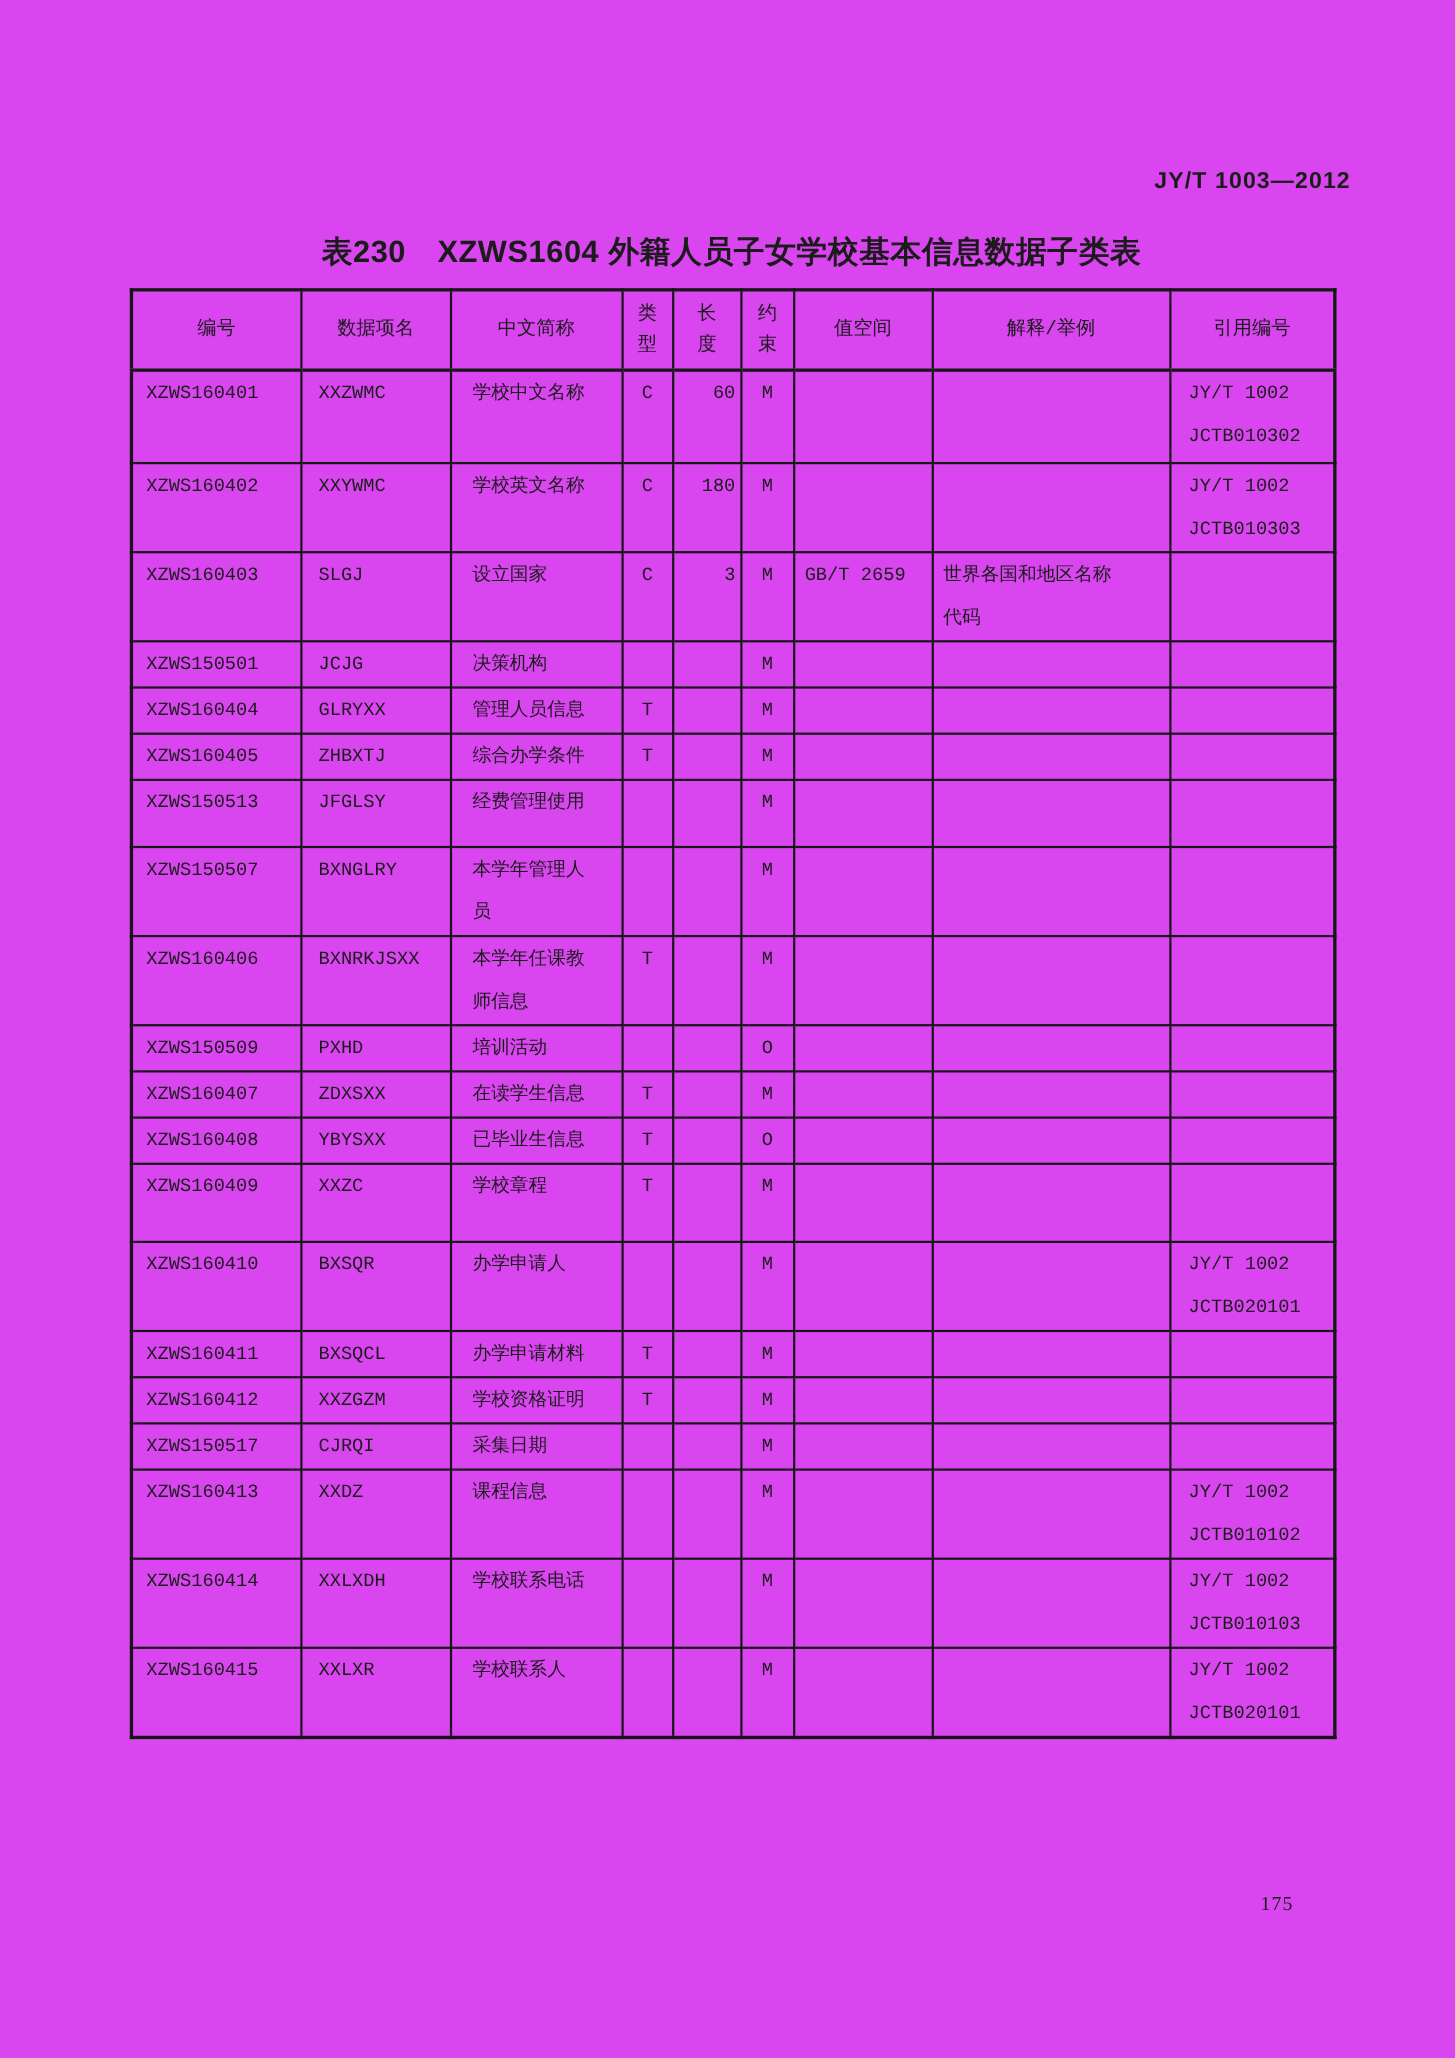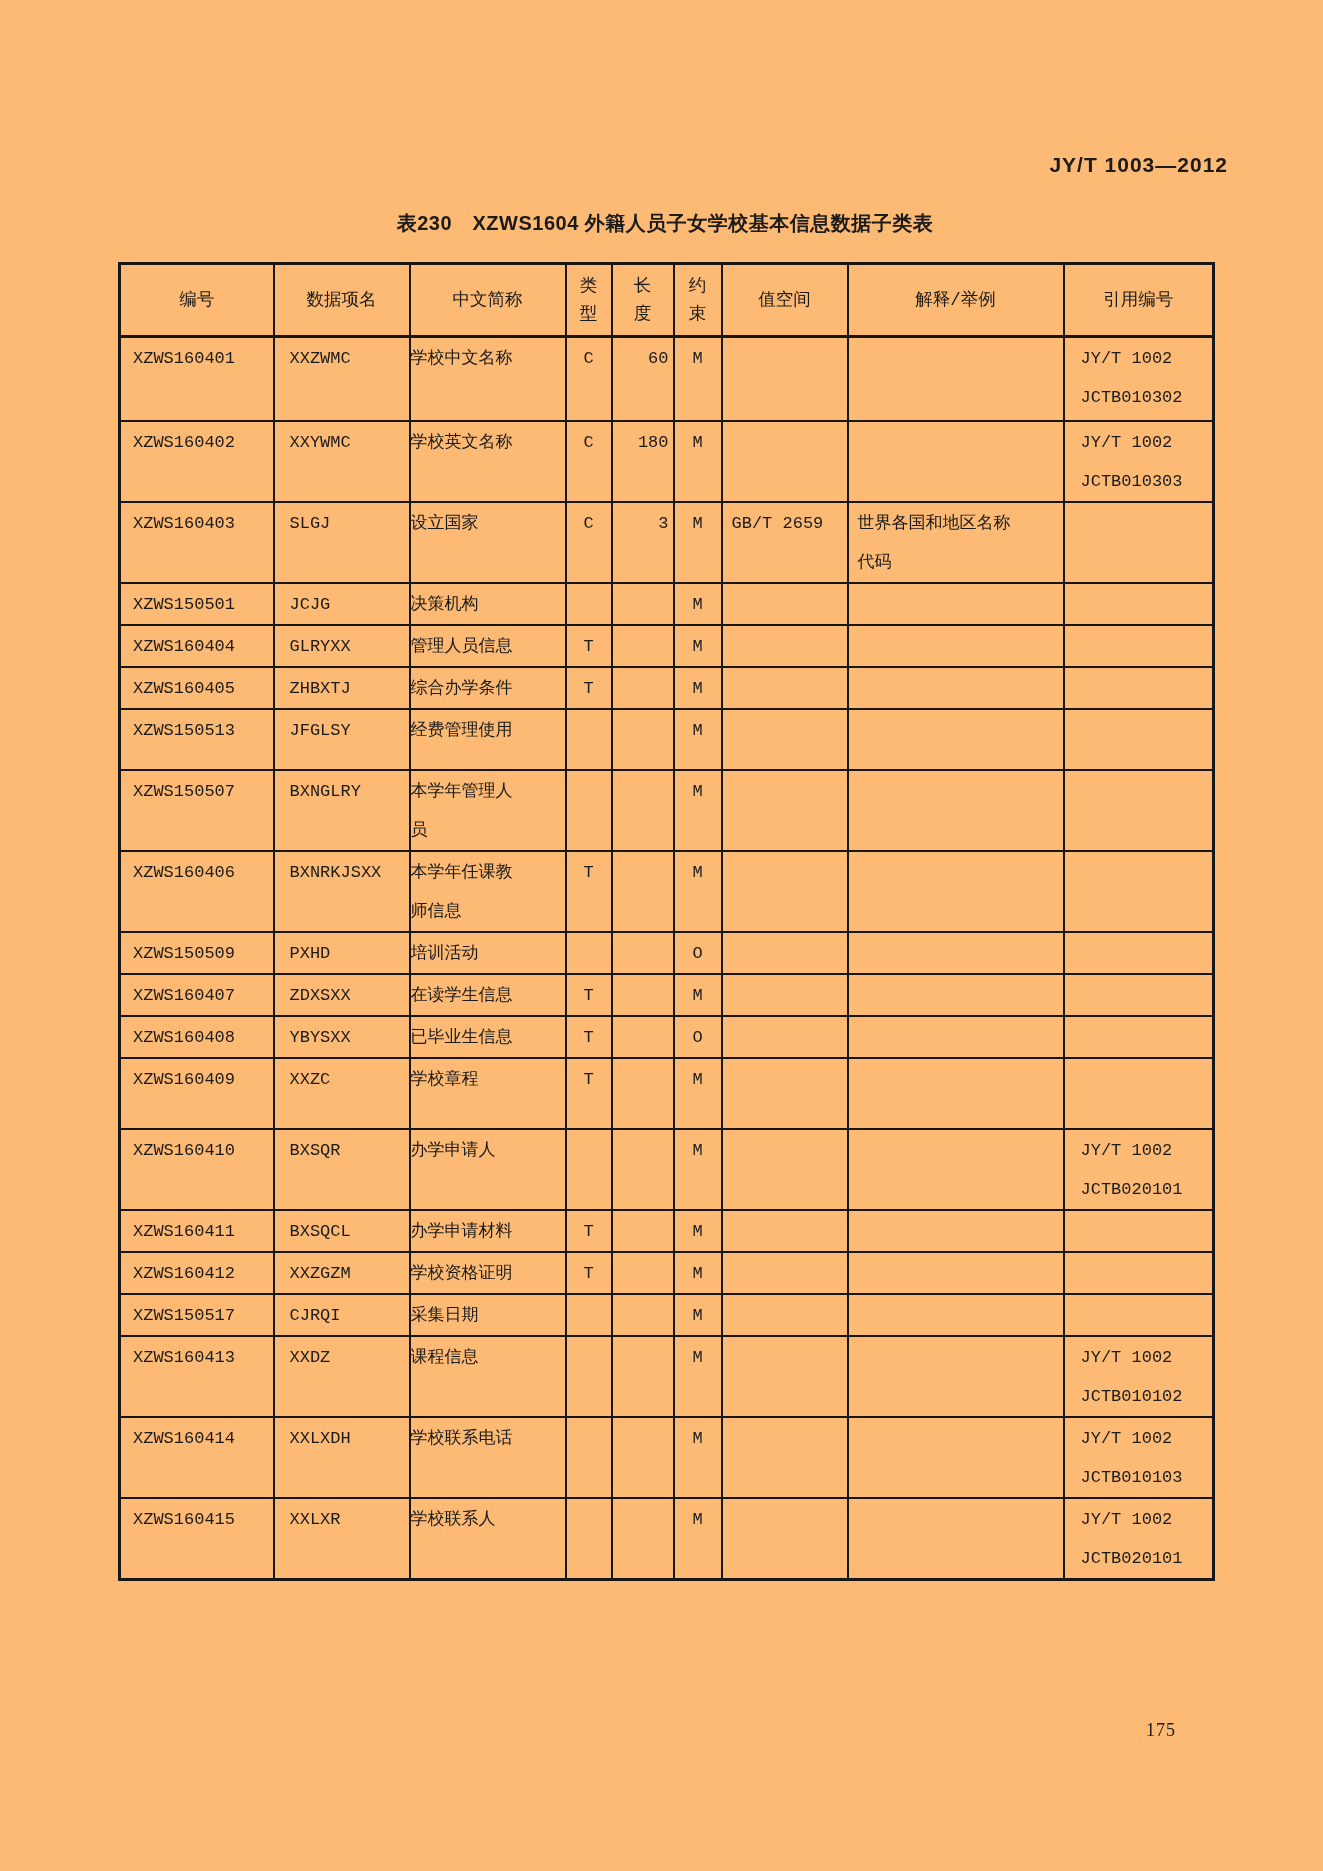--- a/index.html
+++ b/index.html
@@ -1,20 +1,20 @@
 <!DOCTYPE html>
 <html><head>
 <meta charset="utf-8">
 <style>
   html,body{margin:0;padding:0;background:#e8e8e8;}
   .page{
     position:relative;
     width:1323px;height:1871px;
     margin:0 auto;
-    background:#fdba74;
+    background:#d946ef;
     font-family:"Liberation Serif","DejaVu Serif",serif;
     color:#1b1b1b;
     overflow:hidden;
   }
   .doc-code{
     position:absolute;
     top:153px;
     right:95px;
     font-family:"Liberation Sans","DejaVu Sans",sans-serif;
     font-weight:bold;
@@ -23,21 +23,21 @@
     white-space:pre;
   }
   .table-title{
     position:absolute;
     top:210px;
     left:118px;
     width:1094px;
     text-align:center;
     font-family:"Liberation Sans","DejaVu Sans",sans-serif;
     font-weight:bold;
-    font-size:20px;
+    font-size:28px;
     letter-spacing:0.5px;
     white-space:pre;
   }
   table.data-table{
     position:absolute;
     left:118px;
     top:262px;
     width:1094px;
     border-collapse:collapse;
     table-layout:fixed;
@@ -60,21 +60,21 @@
     border:2px solid #161616;
     font-size:17px;
     vertical-align:top;
     line-height:39px;
     white-space:pre-line;
     padding:1px 4px 0 0;
     overflow:hidden;
   }
   td.c-id{padding-left:12px;}
   td.c-name{padding-left:15px;}
-  td.c-cn{padding-left:0;}
+  td.c-cn{padding-left:19px;}
   td.c-type{text-align:center;padding-right:0;}
   td.c-len{text-align:right;padding-right:4px;}
   td.c-cons{text-align:center;padding-right:0;}
   td.c-space{padding-left:9px;}
   td.c-expl{padding-left:9px;}
   td.c-ref{padding-left:16px;}
   .page-number{
     position:absolute;
     top:1720px;
     left:1146px;

